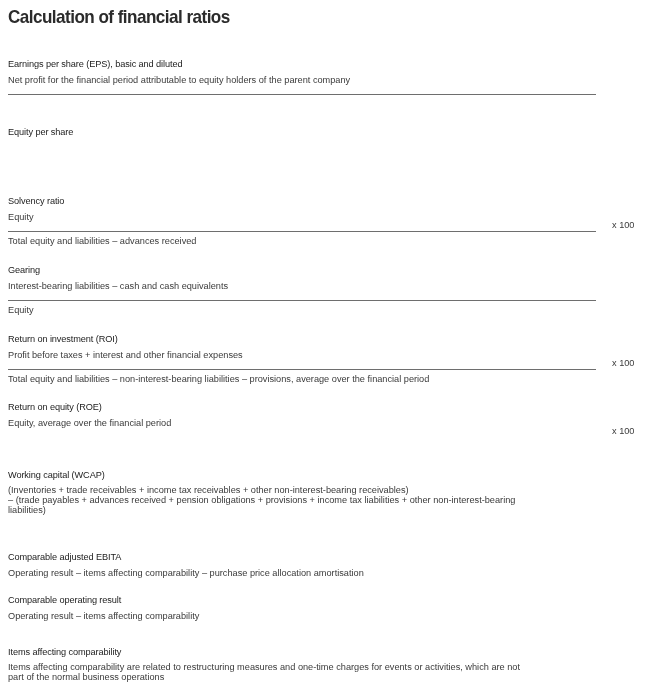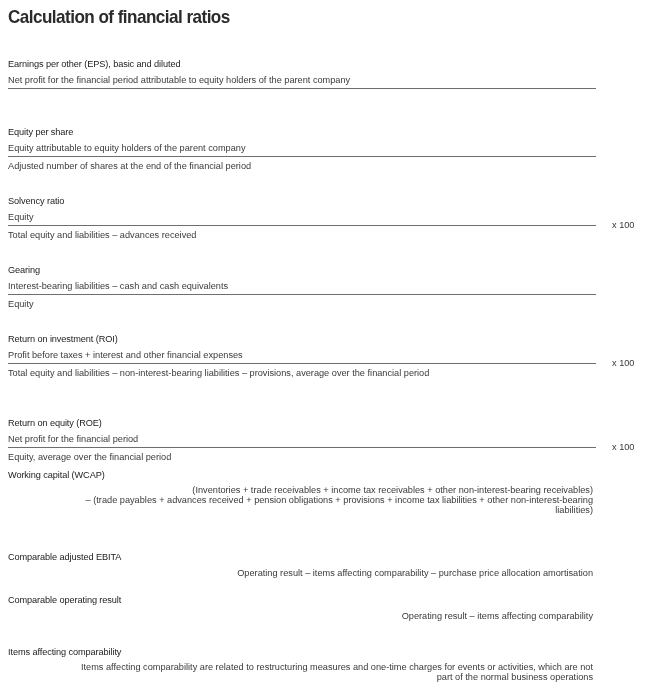--- a/index.html
+++ b/index.html
@@ -45,21 +45,21 @@
       position: relative;
       width: 588px;
       margin-top: 4px;
     }
     .num {
       font-size: 9.2px;
       line-height: 12px;
       height: 12px;
       color: #3a3a3a;
       white-space: nowrap;
-      padding-bottom: 2px;
+      padding-bottom: 8px;
       border-bottom: 1px solid #6e6e6e;
     }
     .den {
       font-size: 9.2px;
       line-height: 12px;
       height: 12px;
       color: #3a3a3a;
       white-space: nowrap;
       margin-top: 3px;
     }
@@ -70,45 +70,40 @@
       font-size: 9.2px;
       color: #3a3a3a;
       white-space: nowrap;
     }
     .text {
       font-size: 9.2px;
       line-height: 10px;
       color: #3a3a3a;
       margin-top: 4px;
       width: 585px;
-      text-align: right;
     }
     .text.single {
       line-height: 12px;
       white-space: nowrap;
     }
   </style>
 </head>
 <body>
 
 <div class="title">Calculation of financial ratios</div>
 
 <div class="section" style="top:58px;">
-  <div class="heading">Earnings per other (EPS), basic and diluted</div>
+  <div class="heading">Earnings per share (EPS), basic and diluted</div>
   <div class="frac">
     <div class="num">Net profit for the financial period attributable to equity holders of the parent company</div>
   </div>
 </div>
 
 <div class="section" style="top:126px;">
   <div class="heading">Equity per share</div>
-  <div class="frac">
-    <div class="num">Equity attributable to equity holders of the parent company</div>
-    <div class="den">Adjusted number of shares at the end of the financial period</div>
-  </div>
 </div>
 
 <div class="section" style="top:195px;">
   <div class="heading">Solvency ratio</div>
   <div class="frac">
     <div class="num">Equity</div>
     <div class="den">Total equity and liabilities – advances received</div>
     <div class="mult">x 100</div>
   </div>
 </div>
@@ -123,24 +118,23 @@
 
 <div class="section" style="top:333px;">
   <div class="heading">Return on investment (ROI)</div>
   <div class="frac">
     <div class="num">Profit before taxes + interest and other financial expenses</div>
     <div class="den">Total equity and liabilities – non-interest-bearing liabilities – provisions, average over the financial period</div>
     <div class="mult">x 100</div>
   </div>
 </div>
 
-<div class="section" style="top:401px;margin-top:16px;">
+<div class="section" style="top:401px;">
   <div class="heading">Return on equity (ROE)</div>
   <div class="frac">
-    <div class="num">Net profit for the financial period</div>
     <div class="den">Equity, average over the financial period</div>
     <div class="mult">x 100</div>
   </div>
 </div>
 
 <div class="section" style="top:469px;">
   <div class="heading">Working capital (WCAP)</div>
   <div class="text">
     <div>(Inventories + trade receivables + income tax receivables + other non-interest-bearing receivables)</div>
     <div>– (trade payables + advances received + pension obligations + provisions + income tax liabilities + other non-interest-bearing</div>

